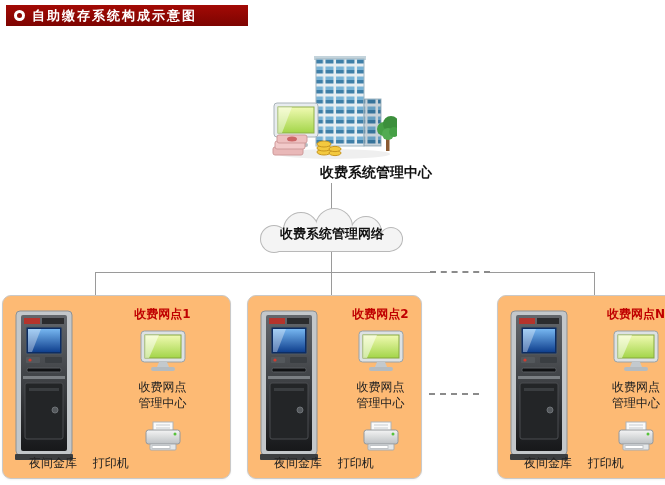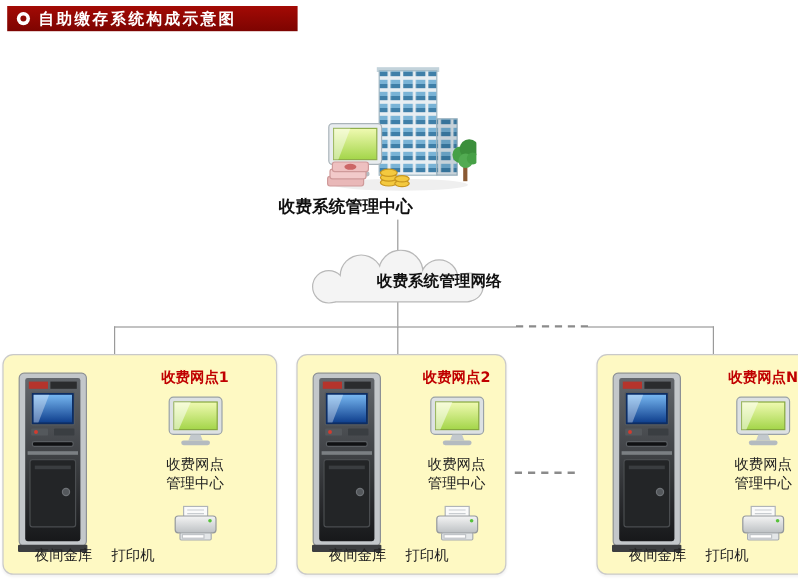--- a/index.html
+++ b/index.html
@@ -8,34 +8,34 @@
 
   
   .banner{position:absolute;left:6px;top:5px;width:242px;height:21px;display:flex;align-items:center;gap:7px;
           padding:0 8px;box-sizing:border-box;background:linear-gradient(180deg,#a30a05,#7d0401);}
   .banner-icon{width:11px;height:11px;border-radius:50%;background:#fff;display:flex;align-items:center;justify-content:center;flex:0 0 auto;}
   .banner-icon i{display:block;width:5px;height:5px;border-radius:50%;background:#8e0b06;}
   .banner-title{color:#fff;font-size:13px;font-weight:bold;letter-spacing:2px;white-space:nowrap;text-align:right;}
 
   
   .center-art{position:absolute;left:272px;top:55px;}
-  .center-caption{position:absolute;left:232px;top:164px;width:200px;text-align:left;font-size:14px;font-weight:bold;color:#111;}
+  .center-caption{position:absolute;left:232px;top:164px;width:200px;text-align:right;font-size:14px;font-weight:bold;color:#111;}
 
   
   .line{position:absolute;background:#9a9a9a;}
   .vline{width:1px;}
   .hline{height:1px;}
   .dashline{position:absolute;height:0;border-top:2px dashed #8b8b8b;z-index:5;}
 
   
   .cloud{position:absolute;left:246px;top:208px;width:172px;height:50px;}
-  .cloud-label{position:absolute;left:0;top:17px;width:100%;text-align:right;font-size:13px;font-weight:bold;color:#111;}
-
-  
-  .panel{position:absolute;top:295px;height:184px;background:#fef9c3;border:1px solid #c9c9c9;border-radius:9px;
+  .cloud-label{position:absolute;left:0;top:17px;width:100%;text-align:center;font-size:13px;font-weight:bold;color:#111;}
+
+  
+  .panel{position:absolute;top:295px;height:184px;background:#fdba74;border:1px solid #c9c9c9;border-radius:9px;
          box-shadow:0 1px 2px rgba(0,0,0,.05);box-sizing:border-box;}
   .kiosk{position:absolute;left:12px;top:14px;}
   .pright{position:absolute;left:98px;right:6px;top:10px;display:flex;flex-direction:column;align-items:center;}
   .ptitle{color:#c00000;font-size:12px;font-weight:bold;white-space:nowrap;margin-bottom:7px;}
   .monitor{margin-bottom:7px;line-height:0;}
   .mgmt{font-size:12px;color:#222;text-align:center;line-height:1.35;margin-bottom:10px;}
   .printer{line-height:0;}
   .caption{position:absolute;left:26px;bottom:6px;font-size:12px;color:#222;white-space:nowrap;text-align:right;}
   .caption span + span{margin-left:12px;}
 </style>

